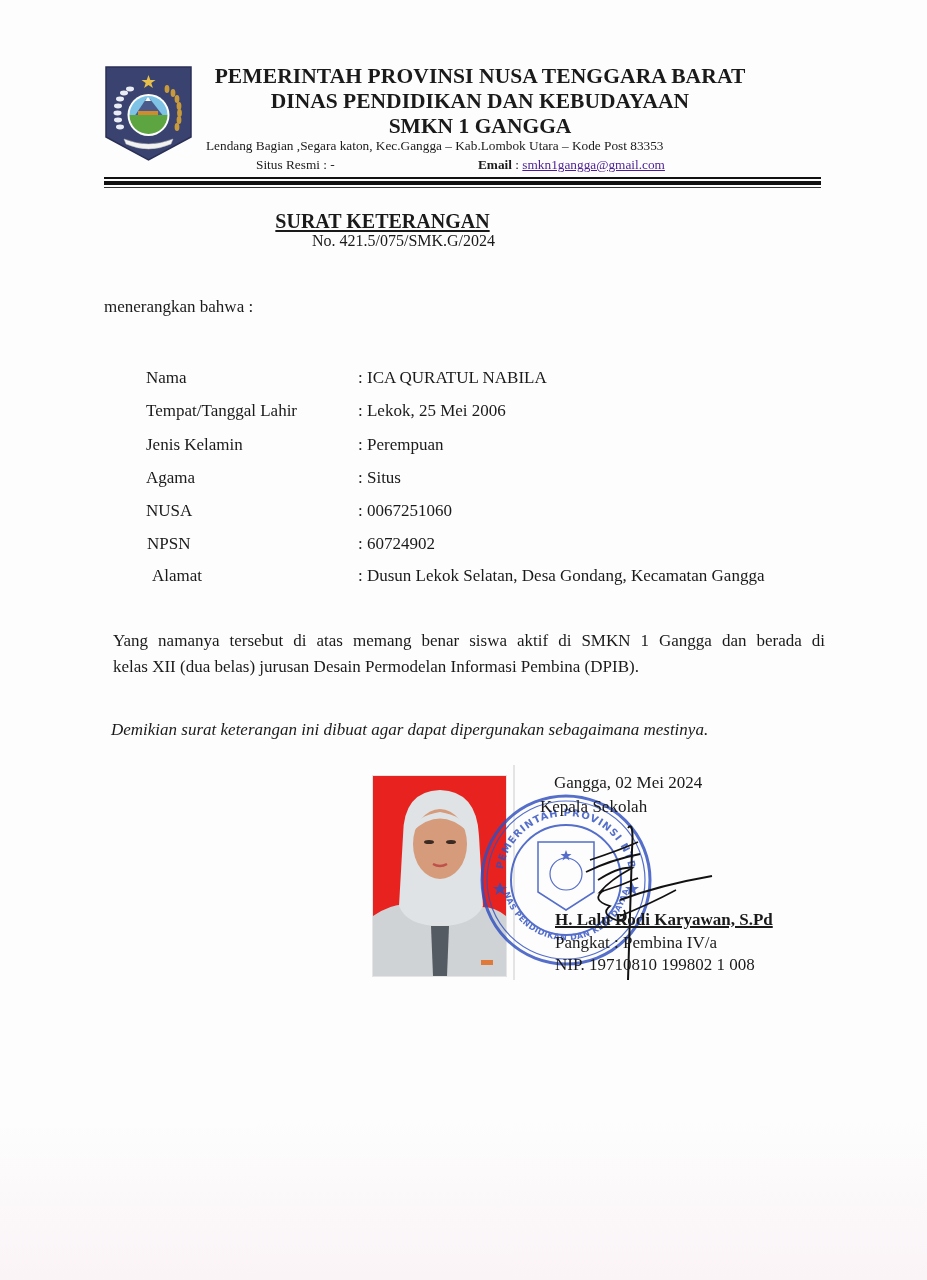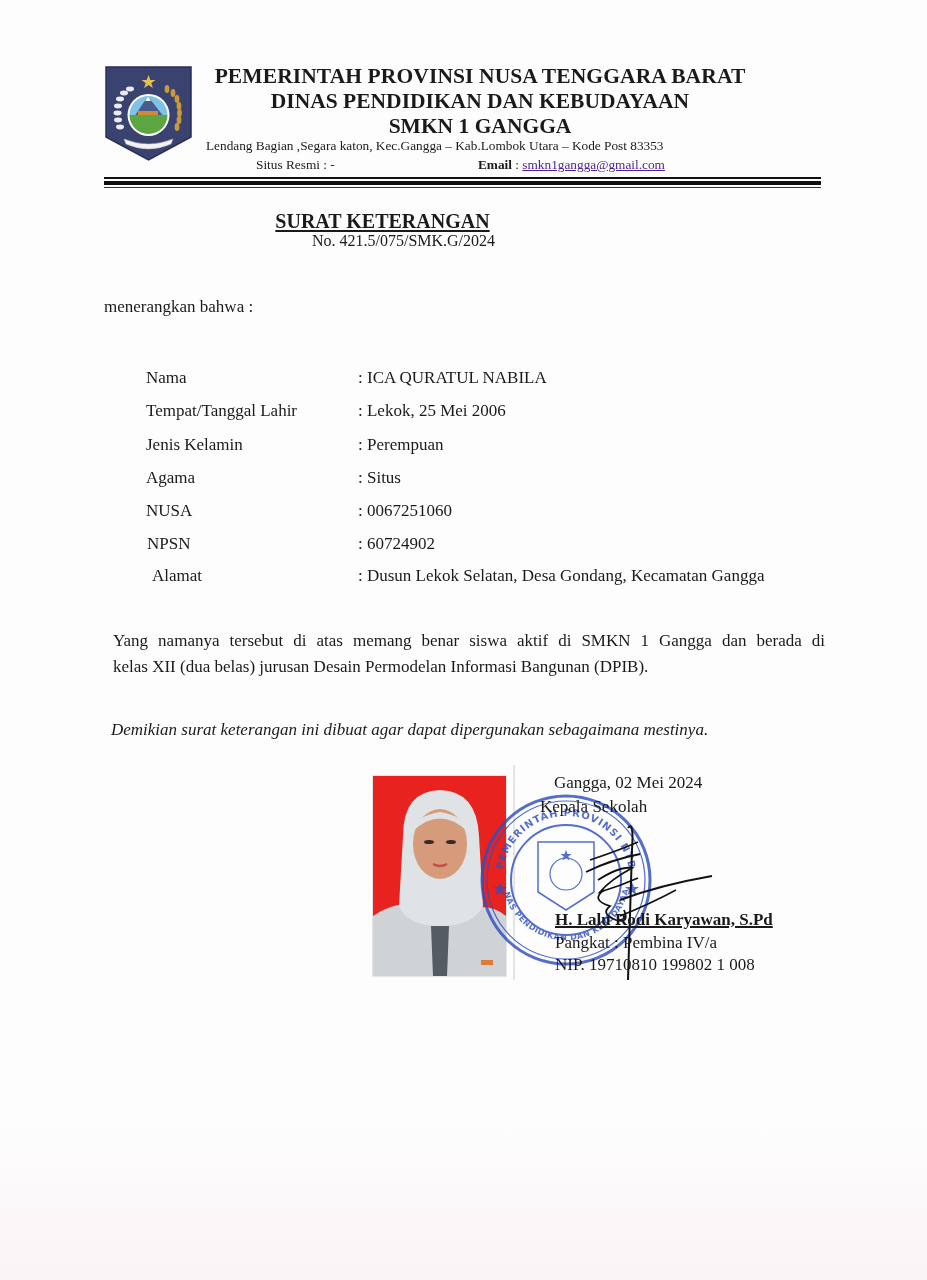--- a/index.html
+++ b/index.html
@@ -142,21 +142,21 @@
   <span class="k">NPSN</span>
   <span class="v" style="left:211px;">: 60724902</span>
 </div>
 <div class="row" style="left:152px;top:566px;">
   <span class="k">Alamat</span>
   <span class="v" style="left:206px;">: Dusun Lekok Selatan, Desa Gondang, Kecamatan Gangga</span>
 </div>
 
 <div class="para" style="top:628px;left:113px;width:712px;">
   <div style="text-align:justify;text-align-last:justify;">Yang namanya tersebut di atas memang benar siswa aktif di SMKN 1 Gangga dan berada di</div>
-  <div>kelas XII (dua belas) jurusan Desain Permodelan Informasi Bangunan (DPIB).</div>
+  <div>kelas XII (dua belas) jurusan Desain Permodelan Informasi Pembina (DPIB).</div>
 </div>
 <div class="para ital" style="top:699px;left:111px;margin-top:18px;">Demikian surat keterangan ini dibuat agar dapat dipergunakan sebagaimana mestinya.</div>
 
 <div class="frame-line"></div>
 <svg class="photo" viewBox="0 0 133 200">
   <rect width="133" height="200" fill="#e8231f"></rect>
   <path d="M0 140 Q30 120 50 135 L90 135 Q115 125 133 140 V200 H0 Z" fill="#cfd3d6"></path>
   <path d="M30 60 Q30 15 67 14 Q104 15 106 60 L110 130 Q100 150 67 150 Q34 150 26 130 Z" fill="#dfe3e5"></path>
   <ellipse cx="67" cy="68" rx="27" ry="35" fill="#d59b7a"></ellipse>
   <path d="M40 55 Q67 30 94 55 Q92 40 67 36 Q42 40 40 55 Z" fill="#dfe3e5"></path>

